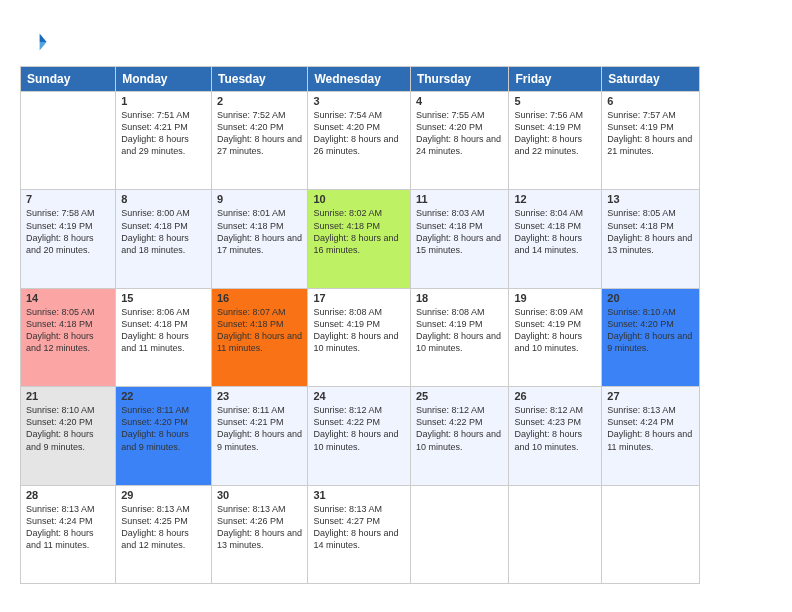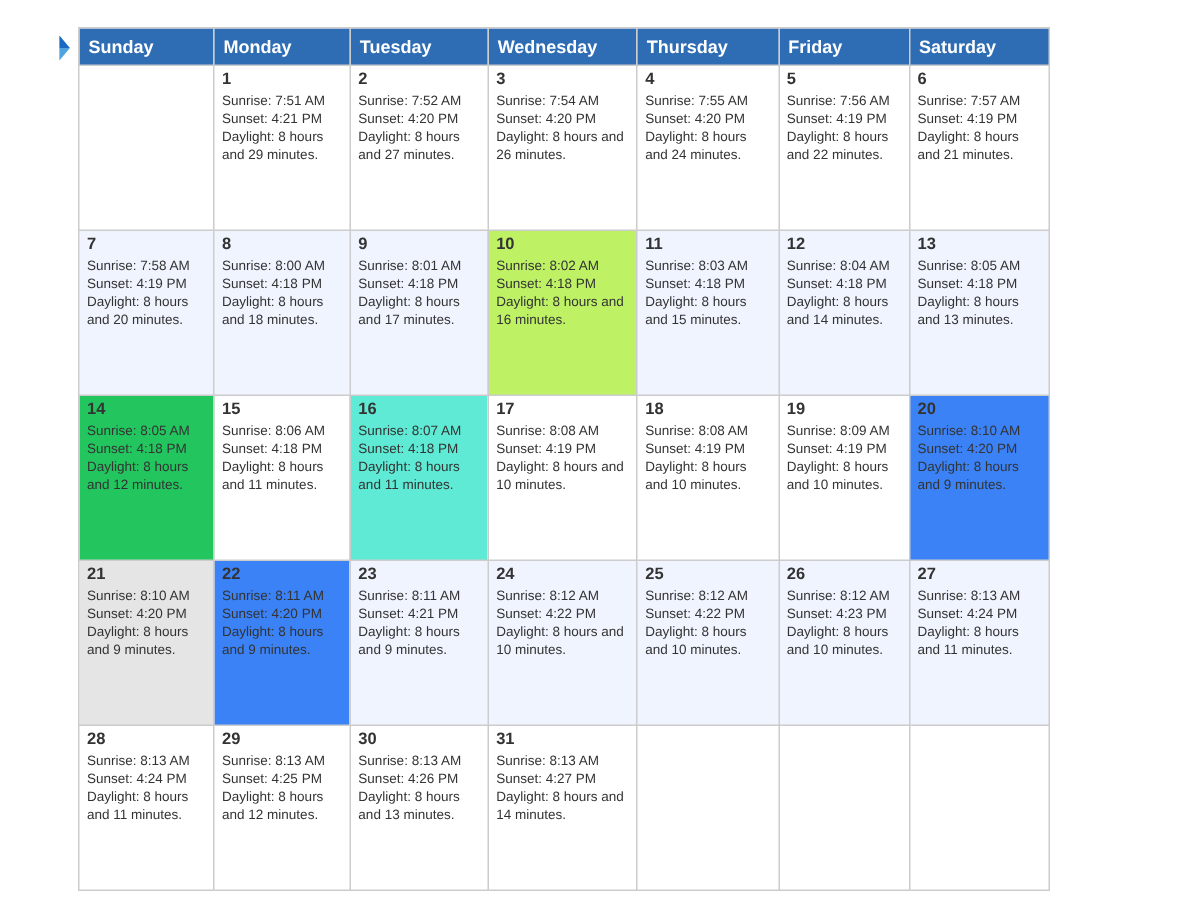--- a/index.html
+++ b/index.html
@@ -6,23 +6,23 @@
     body {
       width: 792px;
       height: 612px;
       font-family: Arial, sans-serif;
       background: #fff;
       overflow: hidden;
     }
     .page {
       width: 720px;
       height: 612px;
-      padding: 18px 20px;
+      padding: 28px 20px;
       display: flex;
-      flex-direction: row;
+      flex-direction: column;
     }
     .header {
       display: flex;
       justify-content: space-between;
       align-items: flex-start;
       margin-bottom: 10px;
     }
     .logo {
       display: flex;
       align-items: center;
@@ -176,29 +176,29 @@
           <td style="background-color: rgb(240, 244, 255);">
             <div class="day-number">12</div>
             <div class="day-info">Sunrise: 8:04 AM<br>Sunset: 4:18 PM<br>Daylight: 8 hours and 14 minutes.</div>
           </td>
           <td style="background-color: rgb(240, 244, 255);">
             <div class="day-number">13</div>
             <div class="day-info">Sunrise: 8:05 AM<br>Sunset: 4:18 PM<br>Daylight: 8 hours and 13 minutes.</div>
           </td>
         </tr>
         <tr>
-          <td style="background-color: #22c55e; margin-left: 28px;">
+          <td style="background-color: #fca5a5; margin-left: 28px;">
             <div class="day-number">14</div>
             <div class="day-info">Sunrise: 8:05 AM<br>Sunset: 4:18 PM<br>Daylight: 8 hours and 12 minutes.</div>
           </td>
           <td style="background-color: rgb(255, 255, 255);">
             <div class="day-number">15</div>
             <div class="day-info">Sunrise: 8:06 AM<br>Sunset: 4:18 PM<br>Daylight: 8 hours and 11 minutes.</div>
           </td>
-          <td style="background-color: #5eead4;">
+          <td style="background-color: #f97316;">
             <div class="day-number">16</div>
             <div class="day-info">Sunrise: 8:07 AM<br>Sunset: 4:18 PM<br>Daylight: 8 hours and 11 minutes.</div>
           </td>
           <td style="background-color: rgb(255, 255, 255);">
             <div class="day-number">17</div>
             <div class="day-info">Sunrise: 8:08 AM<br>Sunset: 4:19 PM<br>Daylight: 8 hours and 10 minutes.</div>
           </td>
           <td style="background-color: rgb(255, 255, 255);">
             <div class="day-number">18</div>
             <div class="day-info">Sunrise: 8:08 AM<br>Sunset: 4:19 PM<br>Daylight: 8 hours and 10 minutes.</div>

